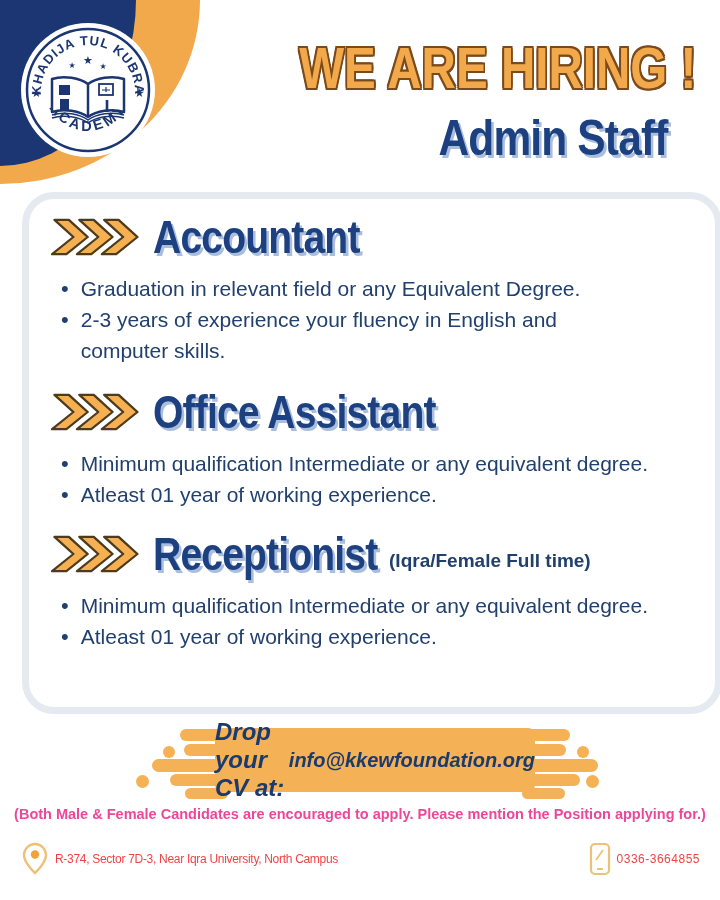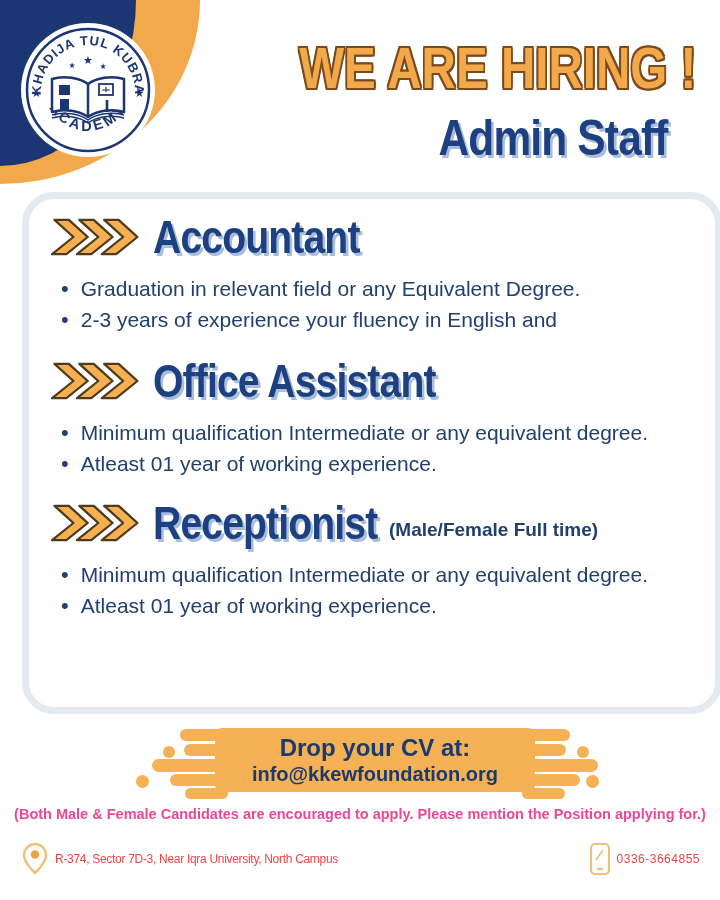--- a/index.html
+++ b/index.html
@@ -37,21 +37,21 @@
   .bullets{margin-top:8px;margin-left:10px;}
   .bullet{display:flex;gap:12px;margin:0;color:var(--body-navy);font-size:21px;line-height:31px;}
   .dot{flex:0 0 auto;font-size:22px;line-height:31px;}
   .bold{font-weight:400;}
   .sec1{margin-top:2px;}
   .sec2{margin-top:18px;}
   .sec3{margin-top:16px;}
 
   
   .cv{position:absolute;left:215px;top:728px;width:320px;height:64px;background:var(--banner-orange);
-    border-radius:7px;display:flex;flex-direction:column;align-items:center;justify-content:center;z-index:2;}
+    border-radius:7px;display:flex;flex-direction:row;align-items:center;justify-content:center;z-index:2;font-style:italic;}
   .cv-l1{font-size:24px;font-weight:800;color:#1b3a70;line-height:28px;}
   .cv-l2{font-size:20px;font-weight:800;color:#1b3a70;line-height:24px;}
   .splash i{position:absolute;background:var(--banner-orange);display:block;z-index:1;}
   .bar{border-radius:8px;}
   .cdot{border-radius:50%;}
 
   
   .note{position:absolute;left:0;right:0;top:806px;text-align:center;font-size:14.5px;color:#ec4899;font-weight:bold;}
   .contact{position:absolute;left:22px;right:20px;top:840px;height:38px;display:flex;align-items:center;
     font-size:12px;color:#ef4444;}
@@ -123,20 +123,21 @@
           <div class="bullet">
             <span class="dot">•</span>
             <div class="btxt">
               <div class="bline"><span class="bold">Graduation</span><span> in relevant field or any </span><span class="bold">Equivalent Degree.</span></div>
             </div>
           </div>
           <div class="bullet">
             <span class="dot">•</span>
             <div class="btxt">
               <div class="bline"><span class="bold">2-3 years</span><span> of experience your fluency in English and</span></div>
+              <div class="bline"><span>computer skills.</span></div>
             </div>
           </div>
         </div>
     </div>
 
     <div class="section sec2">
       <div class="shead">
         <svg class="chev" width="88" height="46" viewBox="0 0 92 46">
           <g transform="skewX(-4)" fill="#f6b052" stroke="#4c3b1d" stroke-width="2.4" stroke-linejoin="round">
             <polygon points="4,5 19,5 40,23 19,41 4,41 25,23"></polygon>
@@ -166,21 +167,21 @@
     <div class="section sec3">
       <div class="shead">
         <svg class="chev" width="88" height="46" viewBox="0 0 92 46">
           <g transform="skewX(-4)" fill="#f6b052" stroke="#4c3b1d" stroke-width="2.4" stroke-linejoin="round">
             <polygon points="4,5 19,5 40,23 19,41 4,41 25,23"></polygon>
             <polygon points="30,5 45,5 66,23 45,41 30,41 51,23"></polygon>
             <polygon points="56,5 71,5 92,23 71,41 56,41 77,23"></polygon>
           </g>
         </svg>
         <span class="h2">Receptionist</span>
-        <span class="subtitle">(Male/Female Full time)</span>
+        <span class="subtitle">(Iqra/Female Full time)</span>
       </div>
       <div class="bullets">
           <div class="bullet">
             <span class="dot">•</span>
             <div class="btxt">
               <div class="bline"><span>Minimum qualification </span><span class="bold">Intermediate or</span><span> any </span><span class="bold">equivalent degree.</span></div>
             </div>
           </div>
           <div class="bullet">
             <span class="dot">•</span>

